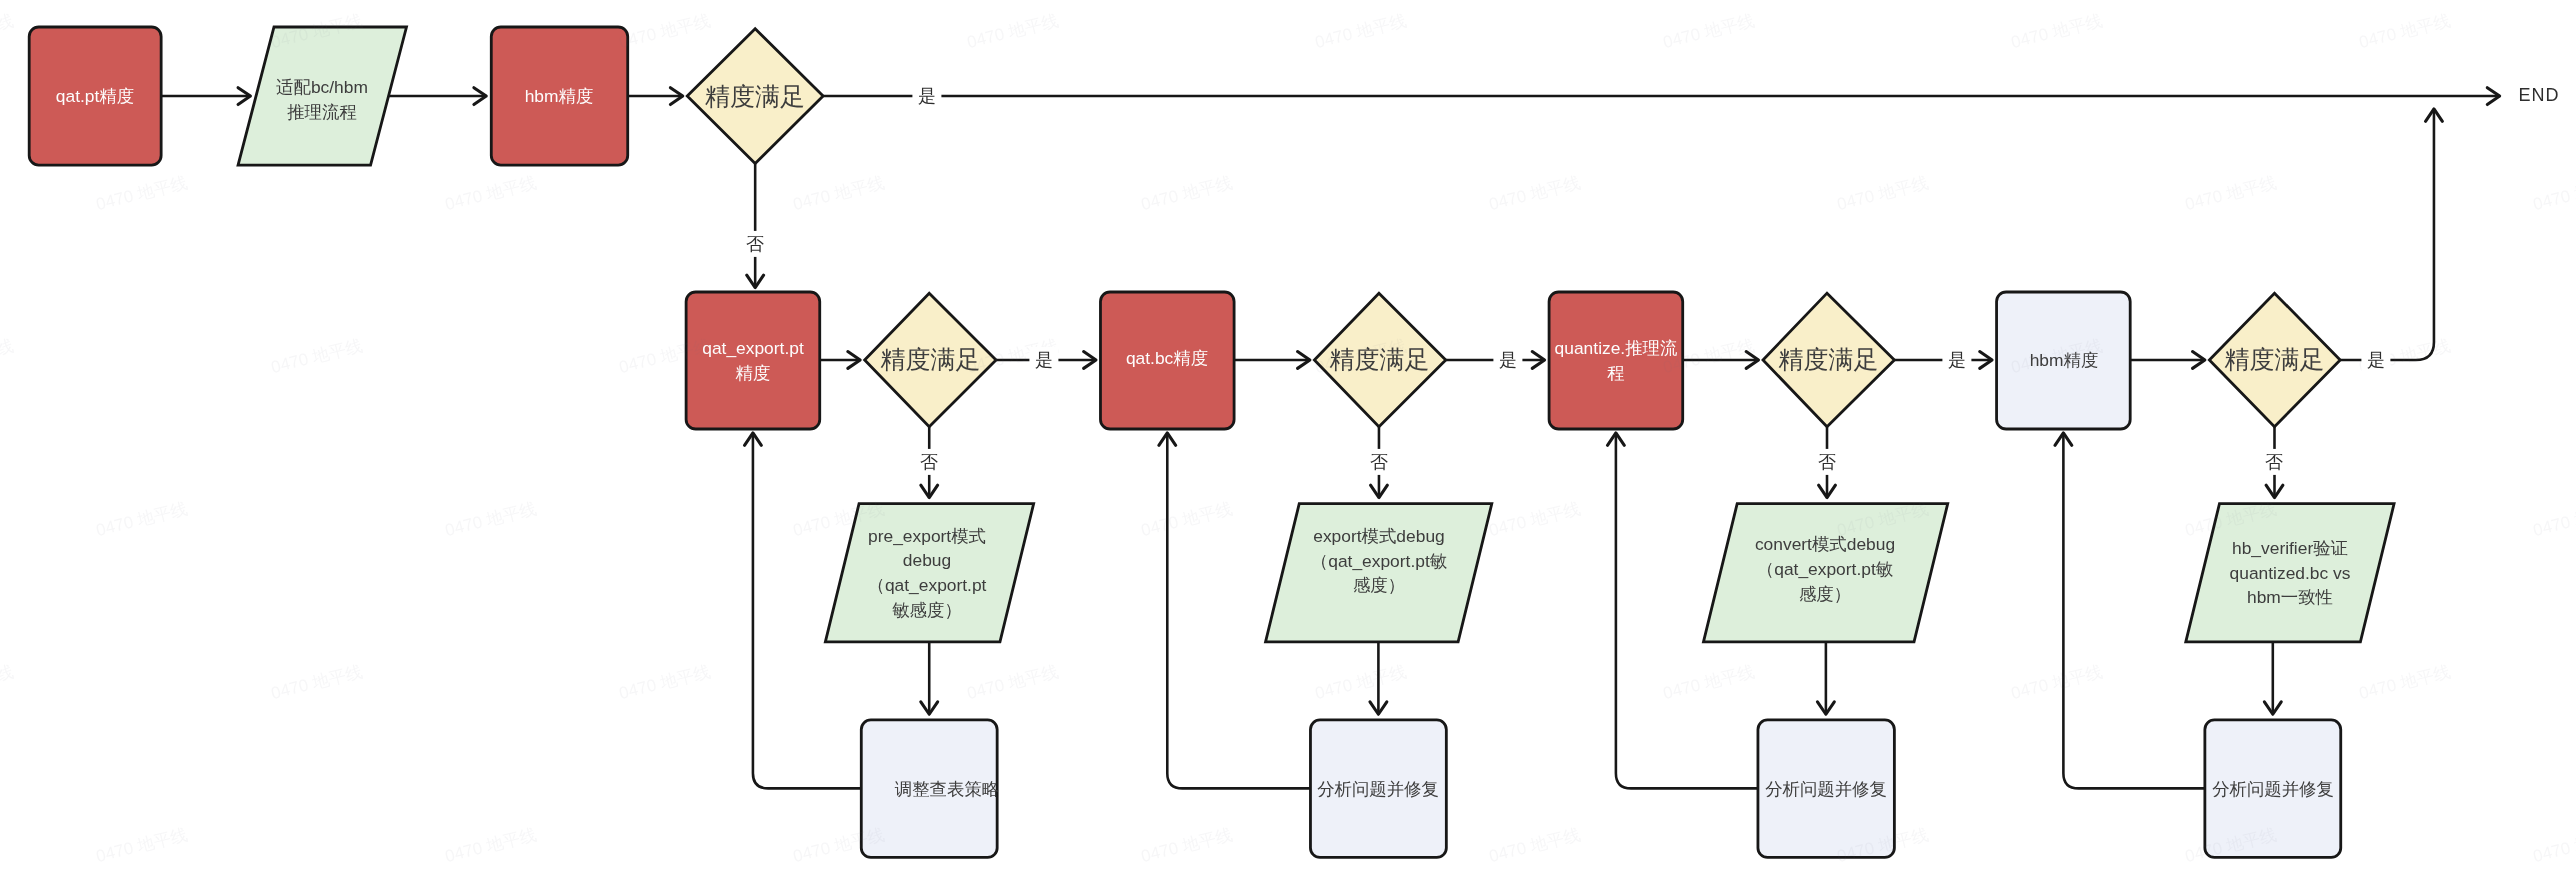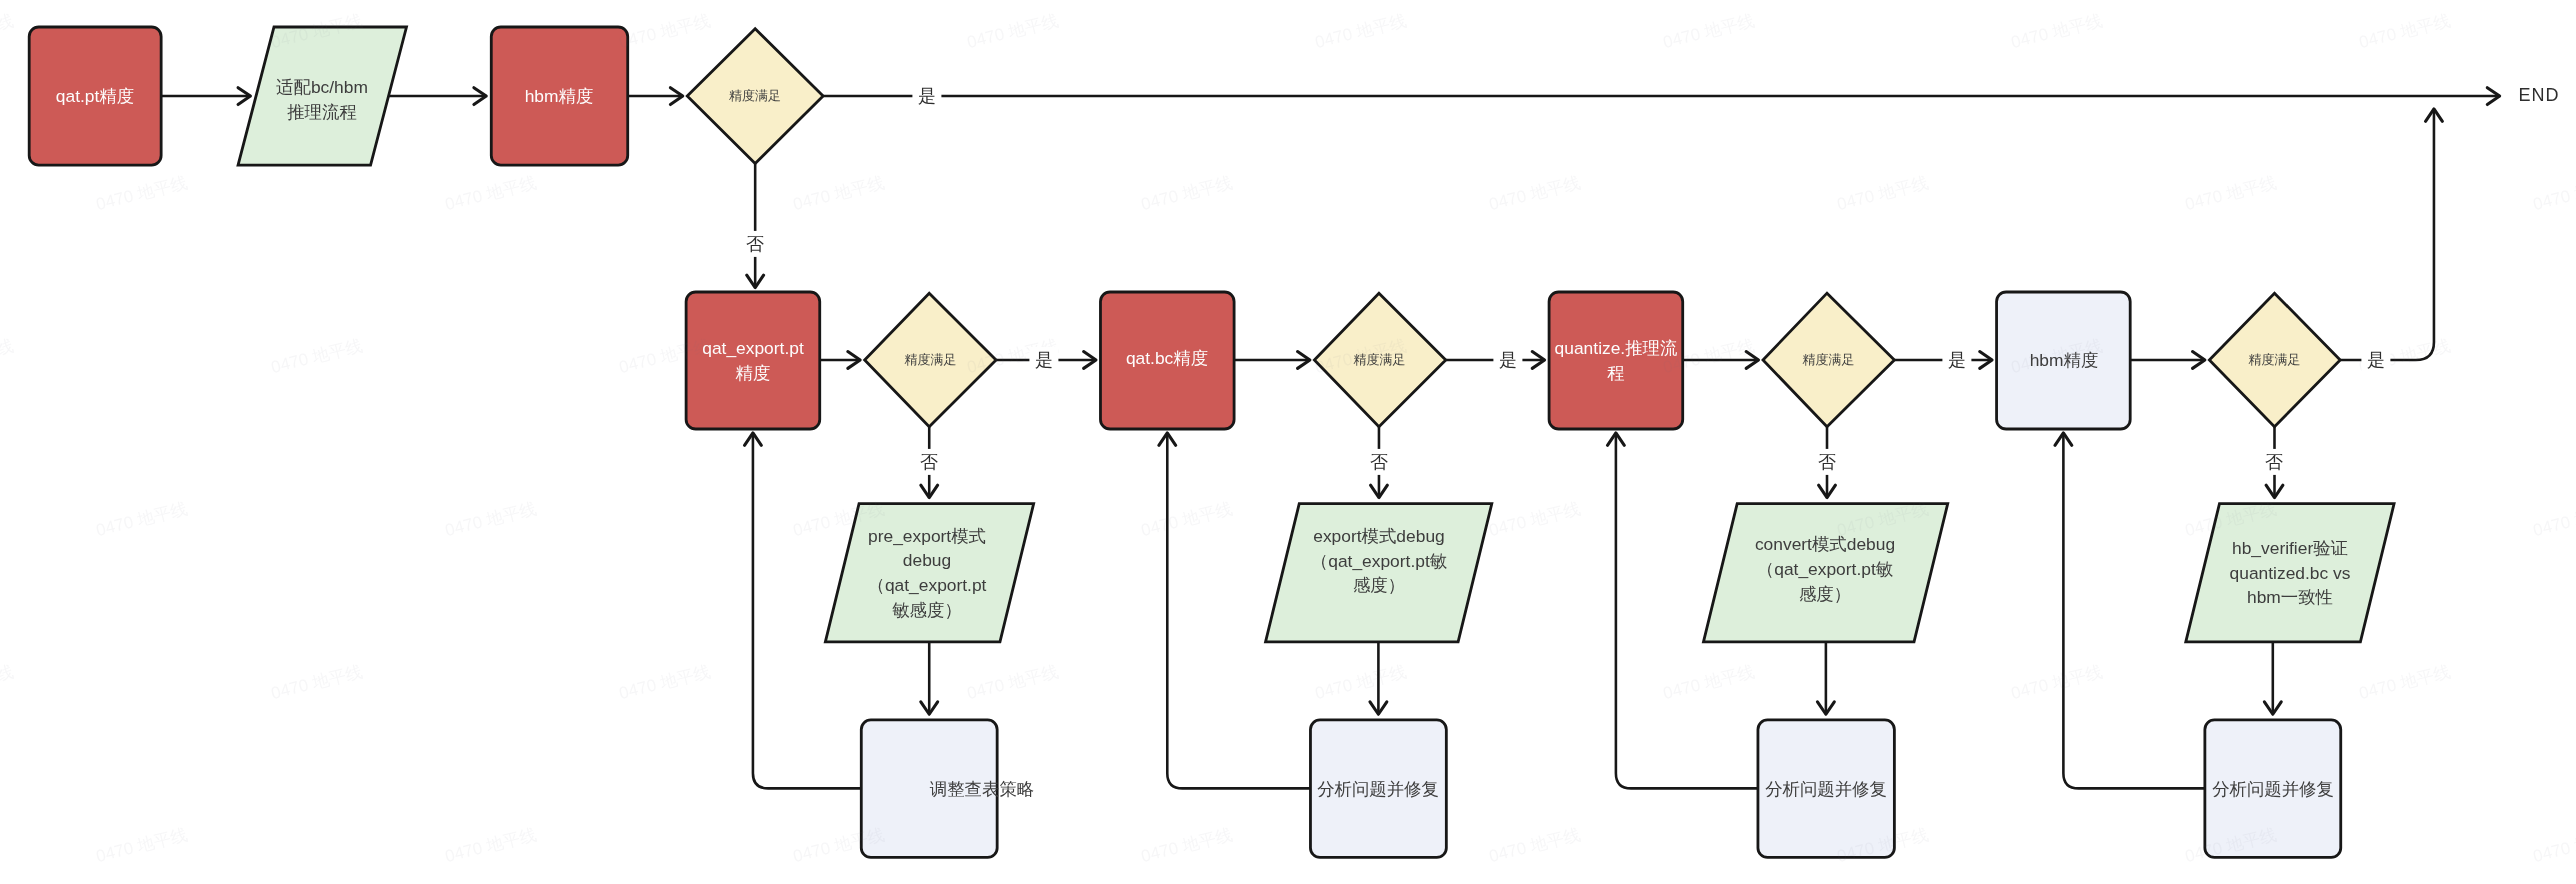--- a/index.html
+++ b/index.html
@@ -9,21 +9,21 @@
     font-family:"Liberation Sans","DejaVu Sans",sans-serif;
   }
   #wires{position:absolute;left:0;top:0;z-index:1;}
   #watermarks{position:absolute;left:0;top:0;width:100%;height:100%;z-index:6;pointer-events:none;}
   .wm{position:absolute;font-size:17px;color:#6b6b80;opacity:0.055;transform:rotate(-14deg);white-space:nowrap;}
   .node{
     position:absolute;z-index:10;display:flex;align-items:center;justify-content:center;
     text-align:center;white-space:pre-line;line-height:1.42;color:#3d3d3d;font-size:17.4px;
   }
   .node.red{color:#fdfdfd;}
-  .node.diamond{font-size:13px;}
+  .node.diamond{font-size:25px;}
   .elabel{
     position:absolute;z-index:12;transform:translate(-50%,-50%);
     background:#ffffff;padding:1.1px 5.6px;font-size:18px;color:#2e2e2e;white-space:nowrap;
   }
   .endlabel{
     position:absolute;z-index:12;transform:translate(0,-50%);
     font-size:18px;color:#2e2e2e;letter-spacing:1.1px;background:#ffffff;padding:1.1px 3.4px;
   }
 </style>
 </head>
@@ -118,21 +118,21 @@
 <div class="node" style="left:1266px;top:504px;width:226px;height:114px">export模式debug
 （qat_export.pt敏
 感度）</div>
 <div class="node" style="left:1703px;top:504px;width:244px;height:131px">convert模式debug
 （qat_export.pt敏
 感度）</div>
 <div class="node" style="left:2186px;top:504px;width:208px;height:138px">hb_verifier验证
 quantized.bc vs
 hbm一致性</div>
 
-<div class="node" style="left:900px;top:720px;width:164px;height:138px">调整查表策略</div>
+<div class="node" style="left:865px;top:720px;width:164px;height:138px">调整查表策略</div>
 <div class="node" style="left:1310px;top:720px;width:136px;height:138px">分析问题并修复</div>
 <div class="node" style="left:1758px;top:720px;width:136px;height:138px">分析问题并修复</div>
 <div class="node" style="left:2205px;top:720px;width:136px;height:138px">分析问题并修复</div>
 
 <span class="elabel" style="left:927px;top:96px">是</span>
 <span class="elabel" style="left:1044px;top:360px">是</span>
 <span class="elabel" style="left:1508px;top:360px">是</span>
 <span class="elabel" style="left:1957px;top:360px">是</span>
 <span class="elabel" style="left:2376px;top:360px">是</span>
 

